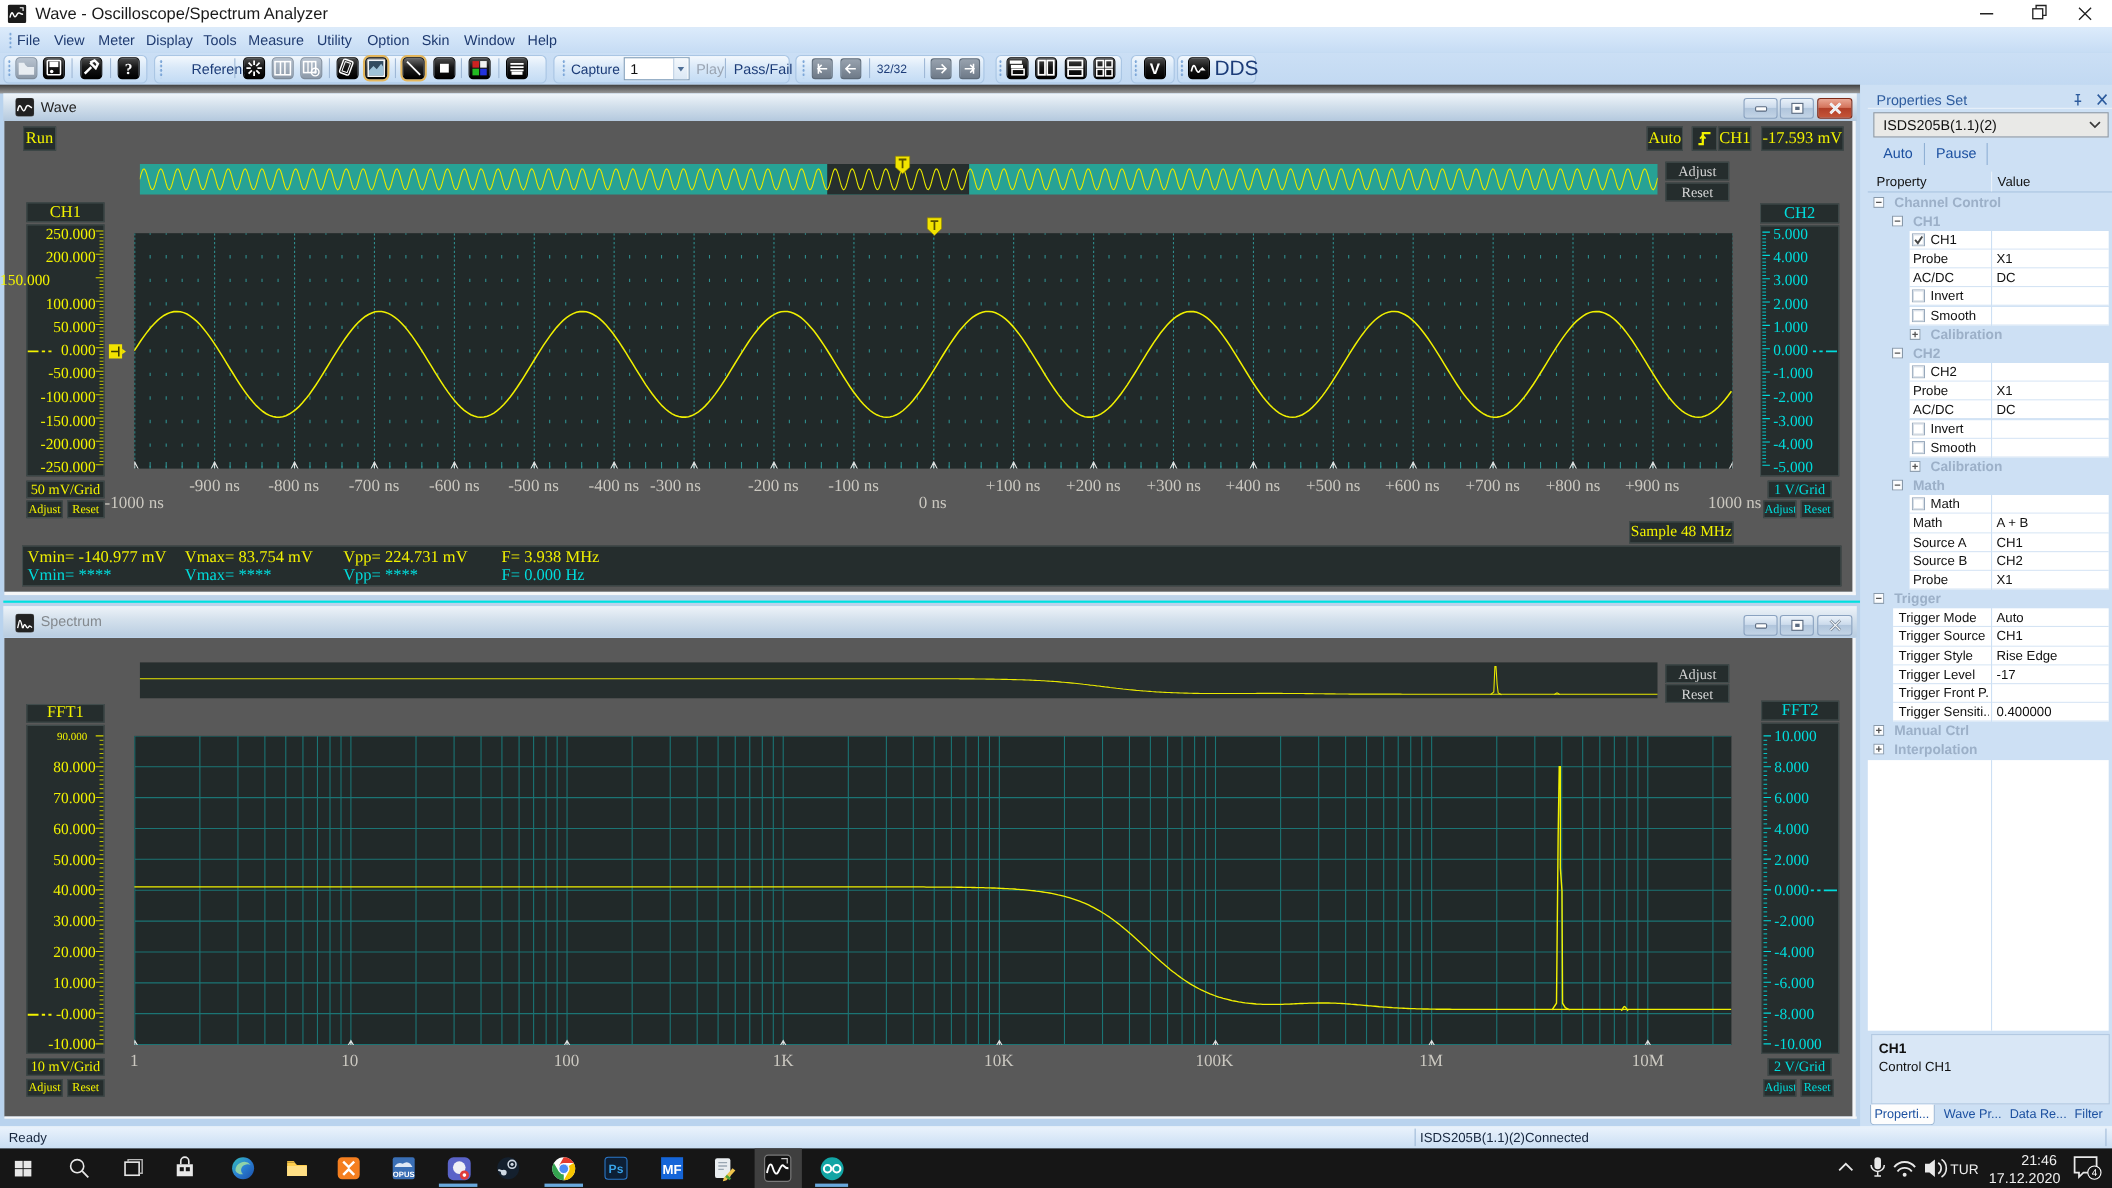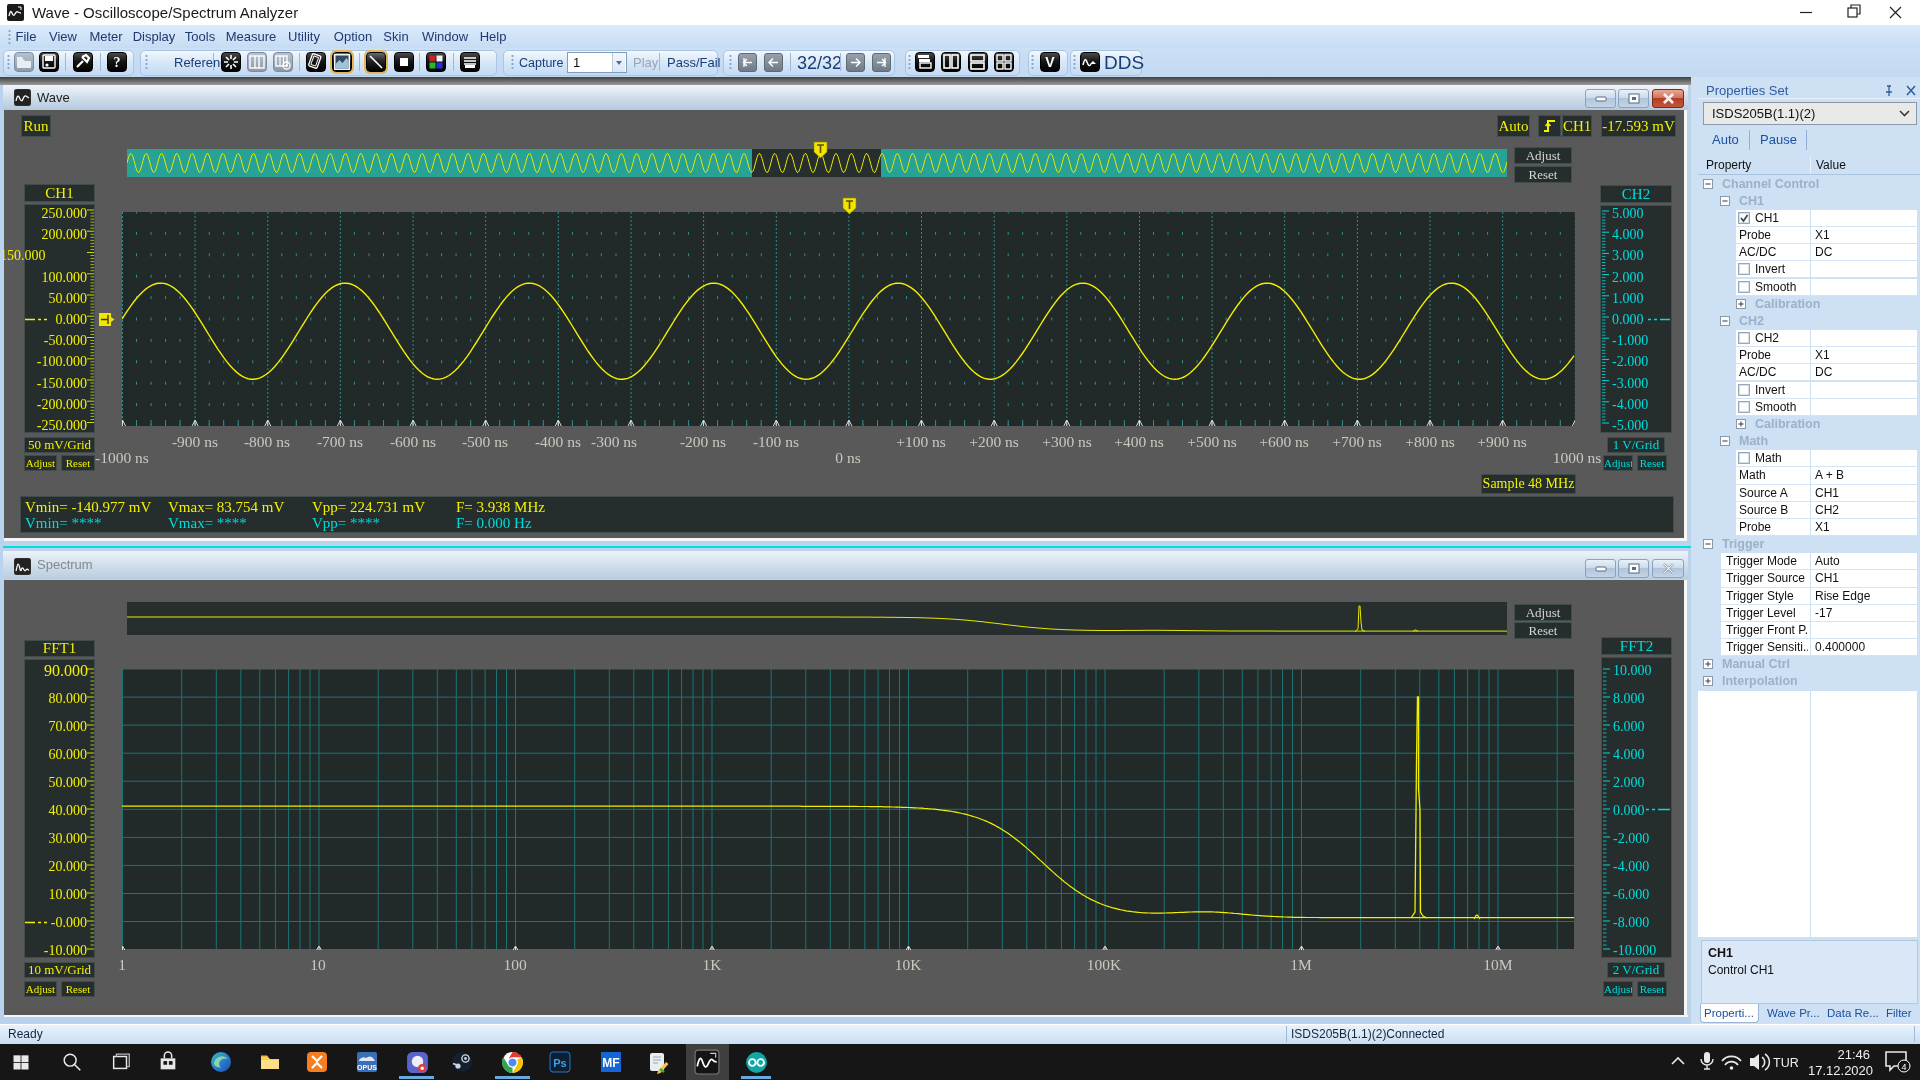--- a/index.html
+++ b/index.html
@@ -124,21 +124,21 @@
 <div style="left:633px;top:50px;width:30px;height:26px;line-height:26px;font-size:13px;position:absolute;color:#9aa4b2;">Play</div>
 <div class="tsep" style="left:659px;"></div>
 <div style="left:667px;top:50px;width:50px;height:26px;line-height:26px;font-size:13px;position:absolute;color:#1c3c78;">Pass/Fail</div>
 <div style="position:absolute;left:738px;top:53px;width:19px;height:19px;border-radius:3px;border:1px solid #5d6a78;background:linear-gradient(180deg,#98a2ae,#6e7a88);"><svg width="17" height="17" viewBox="0 0 17 17" xmlns="http://www.w3.org/2000/svg">
       <path d="M5 8.5 h8 M8 5 l-3.5 3.5 3.5 3.5 M5 4 v9" stroke="#fff" stroke-width="1.4" fill="none"></path>
     </svg></div>
 <div style="position:absolute;left:764px;top:53px;width:19px;height:19px;border-radius:3px;border:1px solid #5d6a78;background:linear-gradient(180deg,#98a2ae,#6e7a88);"><svg width="17" height="17" viewBox="0 0 17 17" xmlns="http://www.w3.org/2000/svg">
       <path d="M4 8.5 h9 M8 4.5 l-4 4 4 4" stroke="#fff" stroke-width="1.4" fill="none"></path>
     </svg></div>
 <div class="tsep" style="left:790px;"></div>
-<div style="left:797px;top:50px;width:38px;height:26px;line-height:26px;font-size:18px;position:absolute;color:#1c3c78;">32/32</div>
+<div style="left:797px;top:50px;width:38px;height:26px;line-height:26px;font-size:11px;position:absolute;color:#1c3c78;">32/32</div>
 <div class="tsep" style="left:840px;"></div>
 <div style="position:absolute;left:846px;top:53px;width:19px;height:19px;border-radius:3px;border:1px solid #5d6a78;background:linear-gradient(180deg,#98a2ae,#6e7a88);"><svg width="17" height="17" viewBox="0 0 17 17" xmlns="http://www.w3.org/2000/svg">
       <path d="M4 8.5 h9 M9 4.5 l4 4 -4 4" stroke="#fff" stroke-width="1.4" fill="none"></path>
     </svg></div>
 <div style="position:absolute;left:872px;top:53px;width:19px;height:19px;border-radius:3px;border:1px solid #5d6a78;background:linear-gradient(180deg,#98a2ae,#6e7a88);"><svg width="17" height="17" viewBox="0 0 17 17" xmlns="http://www.w3.org/2000/svg">
       <path d="M4 8.5 h8 M9 5 l3.5 3.5 -3.5 3.5 M12 4 v9" stroke="#fff" stroke-width="1.4" fill="none"></path>
     </svg></div>
 <div class="ticon" style="left:915px;width:20px;"><svg width="18" height="18" viewBox="0 0 18 18" xmlns="http://www.w3.org/2000/svg">
       <rect x="2" y="2" width="11" height="3" fill="#fff"></rect>
       <rect x="3" y="6" width="11" height="3" fill="#fff"></rect>
@@ -331,21 +331,21 @@
     <path d="M1286 29.5 L1288 28 L1289 28 L1291 29.5" stroke="#e8e800" stroke-width="1" fill="none"></path>
   </svg>
 <div class="db" style="left:1514px;top:604px;width:58px;height:17px;color:#d5d5d5;font-size:13px;line-height:15px;">Adjust</div>
 <div class="db" style="left:1514px;top:622px;width:58px;height:17px;color:#d5d5d5;font-size:13px;line-height:15px;">Reset</div>
 <div class="db" style="left:24px;top:640px;width:71px;height:17px;color:#f2f200;font-size:15px;line-height:15px;">FFT1</div>
 <div class="db" style="left:24px;top:659px;width:71px;height:299px;"></div>
 <svg width="9" height="286" viewBox="0 0 9 286" xmlns="http://www.w3.org/2000/svg" style="position:absolute;left:86px;top:666px">
     <path d="M1 3.0H8 M1 31.0H8 M1 59.0H8 M1 87.0H8 M1 115.0H8 M1 143.0H8 M1 171.0H8 M1 199.0H8 M1 227.0H8 M1 255.0H8 M1 283.0H8" stroke="#d8d800" stroke-width="1" fill="none"></path>
     <path d="M4.5 7.0H8 M4.5 11.0H8 M4.5 15.0H8 M4.5 19.0H8 M4.5 23.0H8 M4.5 27.0H8 M4.5 35.0H8 M4.5 39.0H8 M4.5 43.0H8 M4.5 47.0H8 M4.5 51.0H8 M4.5 55.0H8 M4.5 63.0H8 M4.5 67.0H8 M4.5 71.0H8 M4.5 75.0H8 M4.5 79.0H8 M4.5 83.0H8 M4.5 91.0H8 M4.5 95.0H8 M4.5 99.0H8 M4.5 103.0H8 M4.5 107.0H8 M4.5 111.0H8 M4.5 119.0H8 M4.5 123.0H8 M4.5 127.0H8 M4.5 131.0H8 M4.5 135.0H8 M4.5 139.0H8 M4.5 147.0H8 M4.5 151.0H8 M4.5 155.0H8 M4.5 159.0H8 M4.5 163.0H8 M4.5 167.0H8 M4.5 175.0H8 M4.5 179.0H8 M4.5 183.0H8 M4.5 187.0H8 M4.5 191.0H8 M4.5 195.0H8 M4.5 203.0H8 M4.5 207.0H8 M4.5 211.0H8 M4.5 215.0H8 M4.5 219.0H8 M4.5 223.0H8 M4.5 231.0H8 M4.5 235.0H8 M4.5 239.0H8 M4.5 243.0H8 M4.5 247.0H8 M4.5 251.0H8 M4.5 259.0H8 M4.5 263.0H8 M4.5 267.0H8 M4.5 271.0H8 M4.5 275.0H8 M4.5 279.0H8" stroke="#d8d800" stroke-width="0.8" fill="none"></path>
   </svg>
-<div class="ylab" style="left:0;top:663px;width:87px;text-align:center;font-size:16px;padding-left:44px;">90.000</div>
+<div class="ylab" style="left:0;top:663px;width:87px;text-align:center;font-size:10px;padding-left:44px;">90.000</div>
 <div class="ylab" style="left:0;top:691px;width:87px;text-align:right;font-size:14px;">80.000</div>
 <div class="ylab" style="left:0;top:719px;width:87px;text-align:right;font-size:14px;">70.000</div>
 <div class="ylab" style="left:0;top:747px;width:87px;text-align:right;font-size:14px;">60.000</div>
 <div class="ylab" style="left:0;top:775px;width:87px;text-align:right;font-size:14px;">50.000</div>
 <div class="ylab" style="left:0;top:803px;width:87px;text-align:right;font-size:14px;">40.000</div>
 <div class="ylab" style="left:0;top:831px;width:87px;text-align:right;font-size:14px;">30.000</div>
 <div class="ylab" style="left:0;top:859px;width:87px;text-align:right;font-size:14px;">20.000</div>
 <div class="ylab" style="left:0;top:887px;width:87px;text-align:right;font-size:14px;">10.000</div>
 <div class="ylab" style="left:0;top:915px;width:87px;text-align:right;font-size:14px;">-0.000</div>
 <div class="ylab" style="left:0;top:943px;width:87px;text-align:right;font-size:14px;">-10.000</div>

